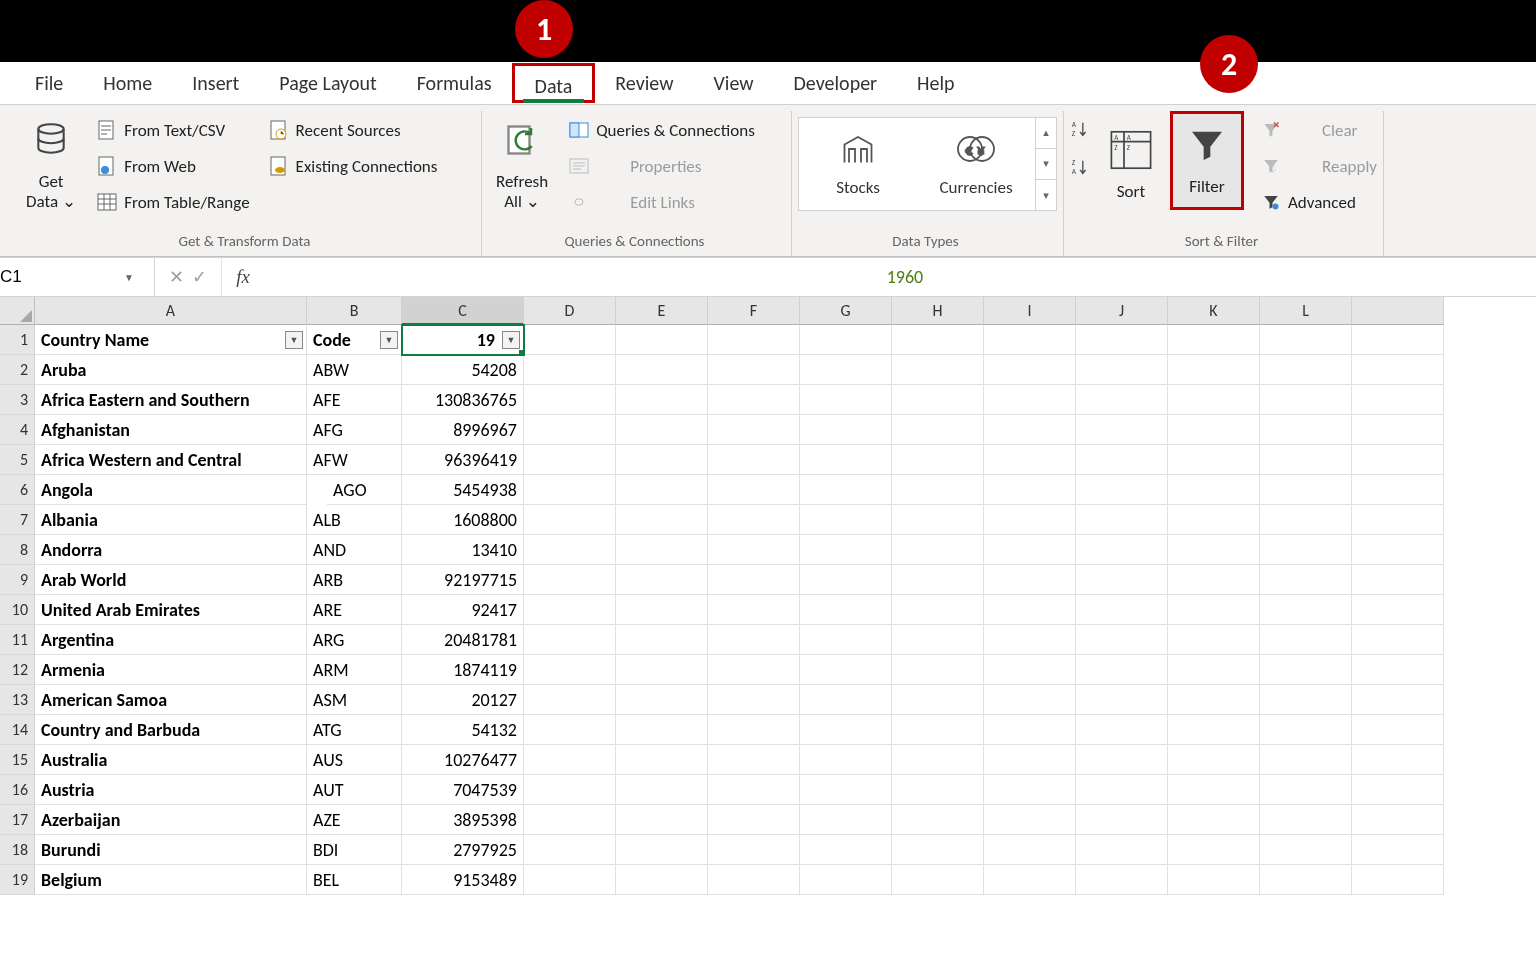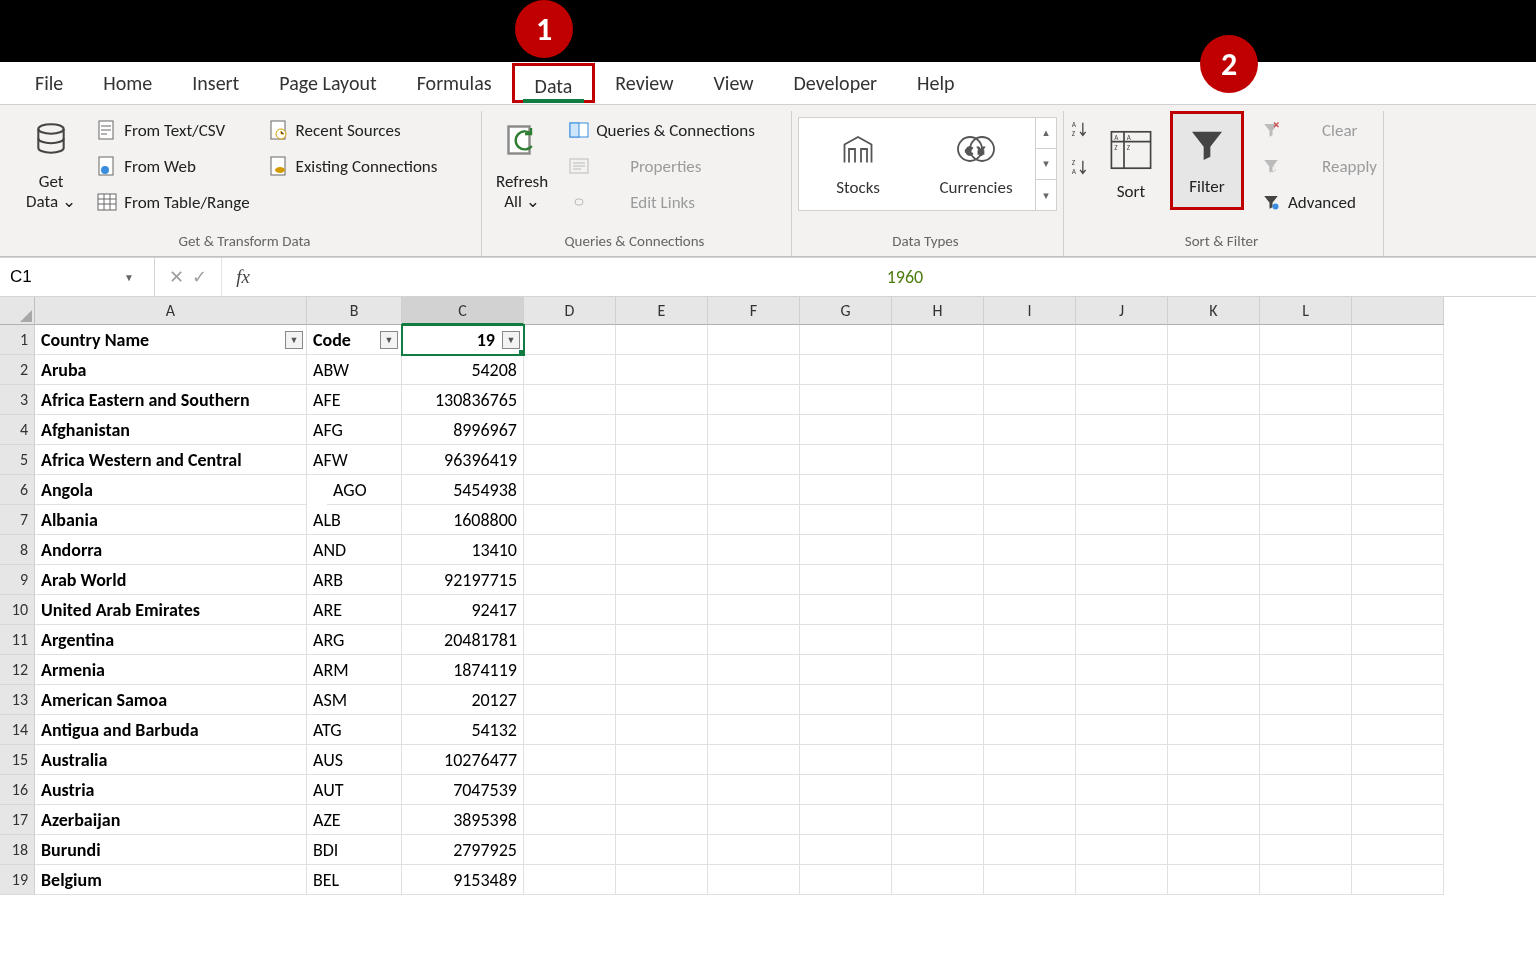--- a/index.html
+++ b/index.html
@@ -35,21 +35,21 @@
   .gallery-scroll { display:flex; flex-direction:column; border-left:1px solid #d0d0d0; }
   .gallery-scroll div { width:20px; height:31px; display:flex; align-items:center; justify-content:center; font-size:11px; color:#666; border-bottom:1px solid #d0d0d0; cursor:pointer; }
   .gallery-scroll div:last-child { border-bottom:none; }
 
   
   .filter-active { border:3px solid #c00000; background:#e6e6e6; padding:10px 14px; text-align:center; cursor:pointer; }
 
   
   .formula-bar { height:40px; border-top:1px solid #d4d4d4; border-bottom:1px solid #d4d4d4; background:#fff; display:flex; align-items:center; }
   .name-box { width:155px; height:100%; border-right:1px solid #d4d4d4; display:flex; align-items:center; }
-  .name-box input { border:none; outline:none; font-size:17px; padding-left:10px; width:115px; background:transparent; }
+  .name-box input { border:none; outline:none; font-size:17px; padding-left:0; width:115px; background:transparent; }
   .name-box .dd { width:28px; text-align:center; color:#666; cursor:pointer; font-size:10px; }
   .fn-buttons { display:flex; align-items:center; gap:8px; padding:0 14px; color:#a0a0a0; border-right:1px solid #e4e4e4; height:100%; }
   .fn-buttons span { font-size:18px; cursor:pointer; }
   .fx { font-style:italic; font-family:"Times New Roman", serif; font-size:19px; color:#444; padding:0 14px; cursor:pointer; }
   .formula-input { flex:1; padding-left:10px; font-size:18px; color:#4d7c0f;text-align:center; }
 
   
   .sheet { display:grid; }
   .corner { background:#e6e6e6; border-right:1px solid #c0c0c0; border-bottom:1px solid #b0b0b0; position:relative; }
   .corner::after { content:""; position:absolute; right:2px; bottom:2px; border-style:solid; border-width:0 0 12px 12px; border-color:transparent transparent #a8a8a8 transparent; }
@@ -505,21 +505,21 @@
     <div class="cell " style="height: 30px;"></div>
     <div class="cell " style="height: 30px;"></div>
     <div class="cell " style="height: 30px;"></div>
     <div class="cell " style="height: 30px;"></div>
     <div class="cell " style="height: 30px;"></div>
     <div class="cell " style="height: 30px;"></div>
     <div class="cell " style="height: 30px;"></div>
     <div class="cell " style="height: 30px;"></div>
     <div class="cell " style="height: 30px;"></div>
     <div class="row-head" style="height: 30px;">14</div>
-    <div class="cell bold" style="height: 30px;">Antigua and Barbuda</div>
+    <div class="cell bold" style="height: 30px;">Country and Barbuda</div>
     <div class="cell " style="height: 30px;">ATG</div>
     <div class="cell num" style="height: 30px;">54132</div>
     <div class="cell " style="height: 30px;"></div>
     <div class="cell " style="height: 30px;"></div>
     <div class="cell " style="height: 30px;"></div>
     <div class="cell " style="height: 30px;"></div>
     <div class="cell " style="height: 30px;"></div>
     <div class="cell " style="height: 30px;"></div>
     <div class="cell " style="height: 30px;"></div>
     <div class="cell " style="height: 30px;"></div>

